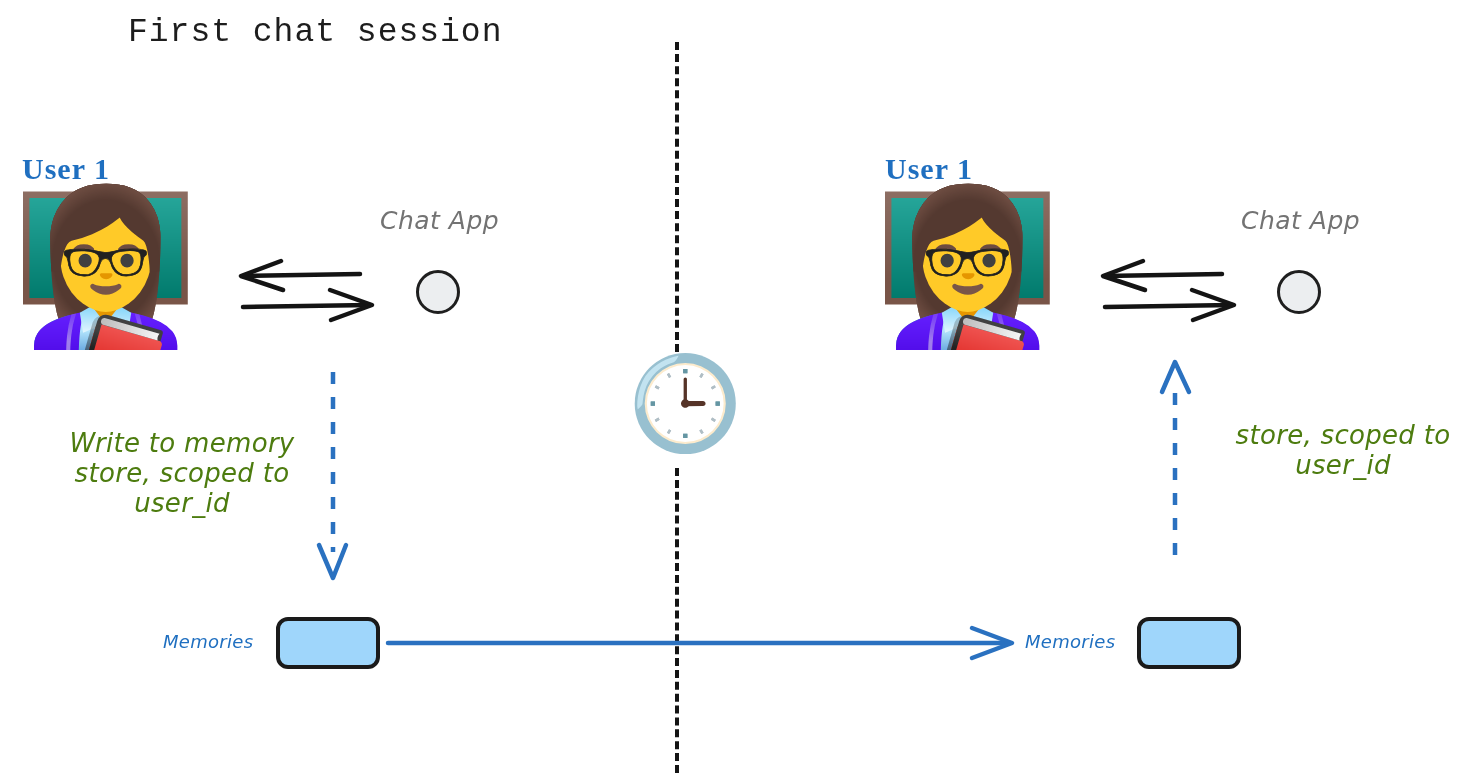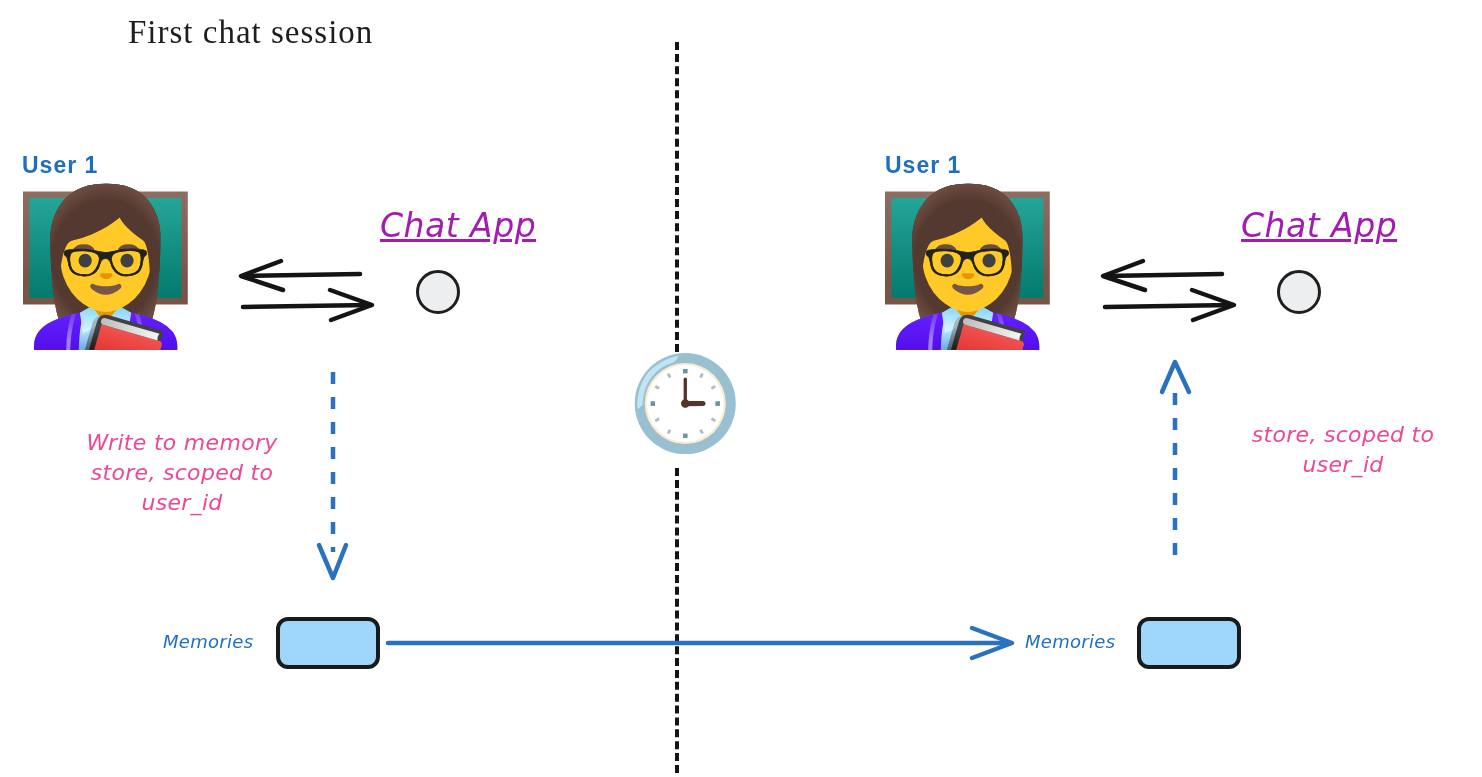--- a/index.html
+++ b/index.html
@@ -14,61 +14,60 @@
     position: relative;
     width: 1482px;
     height: 777px;
     background: #ffffff;
     overflow: hidden;
   }
   .abs { position: absolute; }
 
   
   .session-title {
-    font-family: Liberation Serif, serif;
+    font-family: Liberation Mono, monospace;
     font-size: 33px;
     color: #1d1d1d;
     letter-spacing: 1px;
     white-space: nowrap;
     font-weight: 400;
   }
 
   
   .user-label {
-    font-family: Liberation Sans, sans-serif;
-    font-size: 23px;
+    font-family: Liberation Serif, serif;
+    font-size: 30px;
     color: #1f6fc0;
     letter-spacing: 1px;
     white-space: nowrap;
     font-weight: 700;
     text-align: center;
   }
   .chat-app-label {
     font-family: "DejaVu Sans", sans-serif;
     font-style: italic;
-    font-size: 33px;
-    color: #a21caf;
+    font-size: 25px;
+    color: #737373;
     white-space: nowrap;
     letter-spacing: 0.5px;
-    text-decoration: underline;
   }
   .memories-label {
     font-family: "DejaVu Sans", sans-serif;
     font-style: italic;
     font-size: 18px;
     color: #1f6fc0;
     white-space: nowrap;
     letter-spacing: 0.3px;
   }
   .annotation {
     font-family: "DejaVu Sans", sans-serif;
     font-style: italic;
-    font-size: 22px;
+    font-size: 26px;
     line-height: 30px;
-    color: #ec4899;
+    color: #4d7c0f;
     text-align: center;
     letter-spacing: 0.3px;
   }
 
   
   .avatar {
     font-family: "DejaVu Sans", sans-serif;
     font-size: 150px;
     line-height: 1;
     user-select: none;

